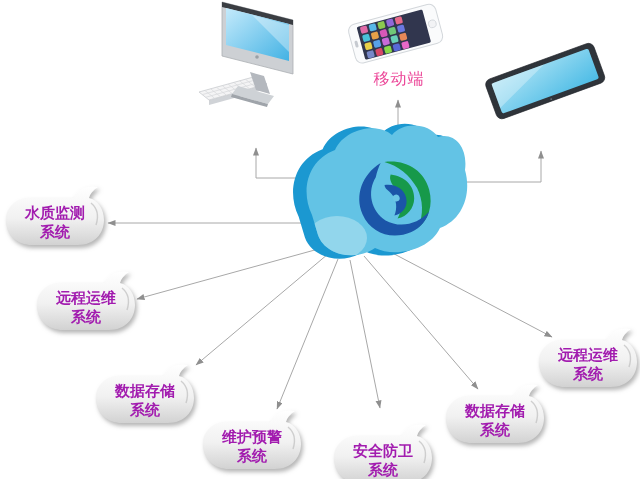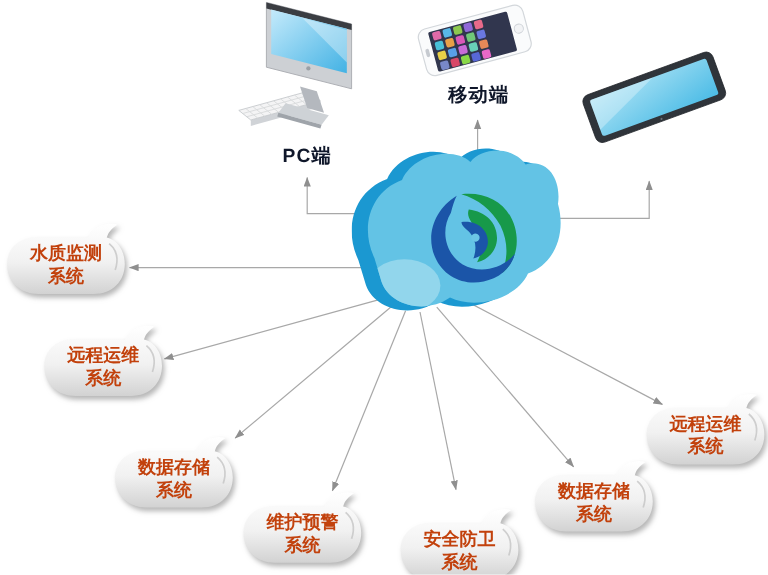--- a/index.html
+++ b/index.html
@@ -2,29 +2,29 @@
 <html><head>
 <meta charset="utf-8">
 <style>
   html,body{margin:0;padding:0;background:#fff;}
   .stage{
     position:relative;width:640px;height:479px;background:#ffffff;overflow:hidden;
     font-family:"Liberation Sans","DejaVu Sans",sans-serif;
   }
   .abs{position:absolute;}
   .dev-label{
-    position:absolute;text-align:center;font-size:16px;font-weight:bold;
-    color:#0f172a;letter-spacing:1px;
+    position:absolute;text-align:center;font-size:16px;font-weight:normal;
+    color:#ec4899;letter-spacing:1px;
   }
   .bubble{position:absolute;width:104px;height:64px;}
   .bubble svg{position:absolute;left:0;top:0;filter:drop-shadow(2px 3px 2px rgba(110,110,110,.5));}
   .bubble-label{
     position:absolute;left:0;top:12px;width:104px;height:47px;
     display:flex;flex-direction:column;align-items:center;justify-content:center;
-    font-size:15px;font-weight:bold;color:#c2410c;line-height:19px;text-align:center;font-family:Liberation Serif, serif;
+    font-size:15px;font-weight:bold;color:#a21caf;line-height:19px;text-align:center;
   }
   .connector-layer{position:absolute;left:0;top:0;z-index:1;}
   .cloud-wrap{position:absolute;left:293px;top:112px;z-index:2;}
   .z3{z-index:3;}
 </style>
 </head>
 <body>
 
 <div class="stage">
 
@@ -115,21 +115,20 @@
       <polygon points="48,86 84,96 78,104 42,94" fill="#ced2d6"></polygon>
       <polygon points="42,94 78,104 77,107 41,97" fill="#9fa4aa"></polygon>
 
       <polygon points="32,2 103,20 103,74 32,56" fill="#cdd0d4" stroke="#abaeb3" stroke-width="0.8"></polygon>
       <polygon points="32,2 103,20 103,25 32,7" fill="#3a3d42"></polygon>
       <polygon points="36,8 99,24 99,61 36,45" fill="url(#screenBlue)"></polygon>
       <polygon points="62,15 99,25 99,52" fill="#ffffff" opacity="0.35"></polygon>
       <circle cx="67" cy="57" r="1.8" fill="#9aa0a6"></circle>
     </svg>
   </div>
-  <div class="dev-label" style="left:211px;top:120px;width:90px">PC端</div>
 
   <div class="abs z3" style="left:338px;top:0">
     <svg width="115" height="70">
       <g transform="translate(9,26) rotate(-15)">
         <rect x="0" y="0" width="90" height="40" rx="7" fill="#fafbfc" stroke="#d3d7db" stroke-width="1"></rect>
         <rect x="9" y="3.5" width="68" height="34" rx="1.5" fill="#31364e"></rect>
         <g>
           <rect x="12" y="4.5" width="7" height="7" rx="1.5" fill="#e06aa8"></rect>
           <rect x="21" y="4.5" width="7" height="7" rx="1.5" fill="#58b8e8"></rect>
           <rect x="30" y="4.5" width="7" height="7" rx="1.5" fill="#8cc84e"></rect>

